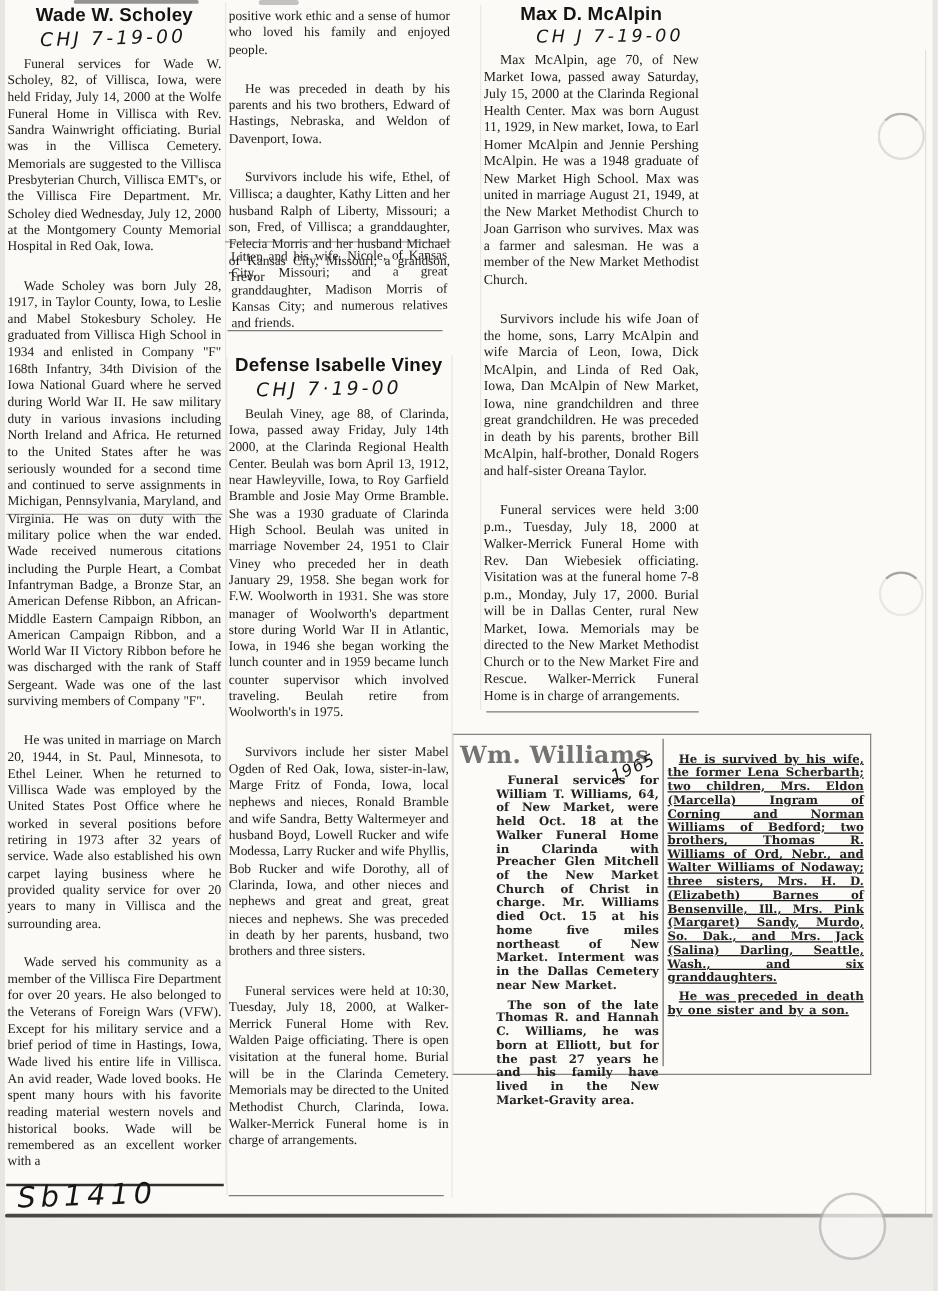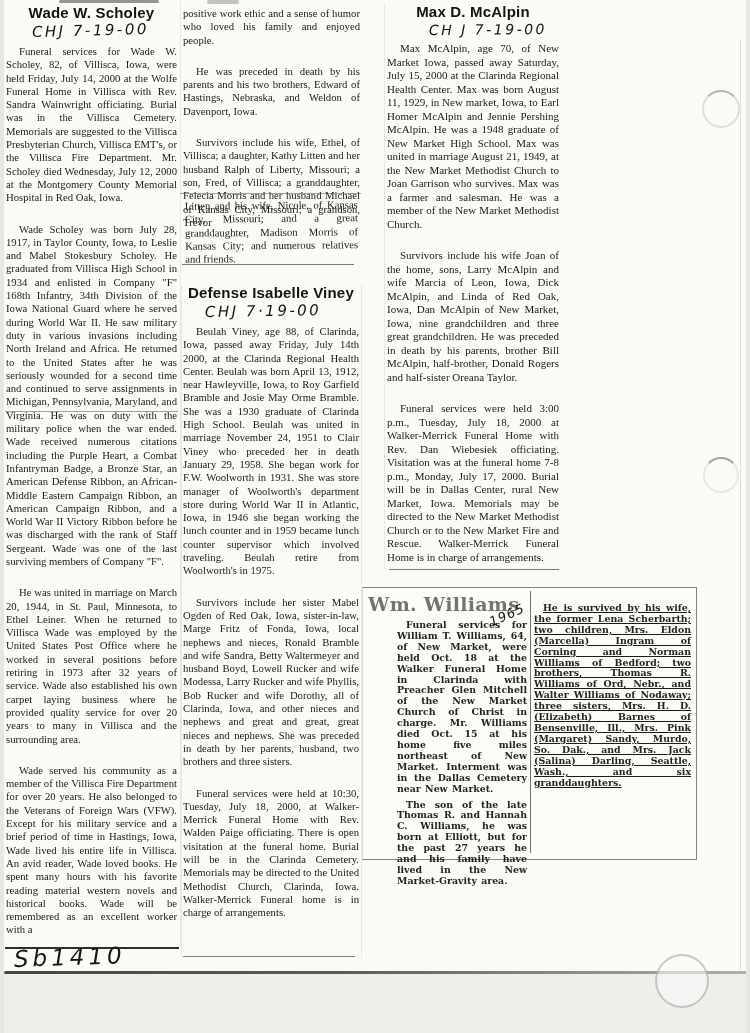--- a/index.html
+++ b/index.html
@@ -150,20 +150,21 @@
       <h2 class="wms-head">Wm. Williams</h2>
       <div class="wms-body">
         <p>Funeral services for William T. Williams, 64, of New Market, were held Oct. 18 at the Walker Funeral Home in Clarinda with Preacher Glen Mitchell of the New Market Church of Christ in charge. Mr. Williams died Oct. 15 at his home five miles northeast of New Market. Interment was in the Dallas Cemetery near New Market.</p>
         <p>The son of the late Thomas R. and Hannah C. Williams, he was born at Elliott, but for the past 27 years he and his family have lived in the New Market-Gravity area.</p>
       </div>
     </div>
     <div id="wms-divider"></div>
     <div id="wms-right">
       <div class="wms-body">
         <p>He is survived by his wife, the former Lena Scherbarth; two children, Mrs. Eldon (Marcella) Ingram of Corning and Norman Williams of Bedford; two brothers, Thomas R. Williams of Ord, Nebr., and Walter Williams of Nodaway; three sisters, Mrs. H. D. (Elizabeth) Barnes of Bensenville, Ill., Mrs. Pink (Margaret) Sandy, Murdo, So. Dak., and Mrs. Jack (Salina) Darling, Seattle, Wash., and six granddaughters.</p>
+        <p>He was preceded in death by one sister and by a son.</p>
       </div>
     </div>
     <div class="handwrite" id="wms-year">1965</div>
   </section>
 
   <div class="clip-edge" id="edge-scholey-right"></div>
   <div class="clip-edge" id="edge-viney-left"></div>
   <div class="clip-edge" id="edge-viney-right"></div>
   <div class="clip-edge" id="edge-mcalpin-left"></div>
 

